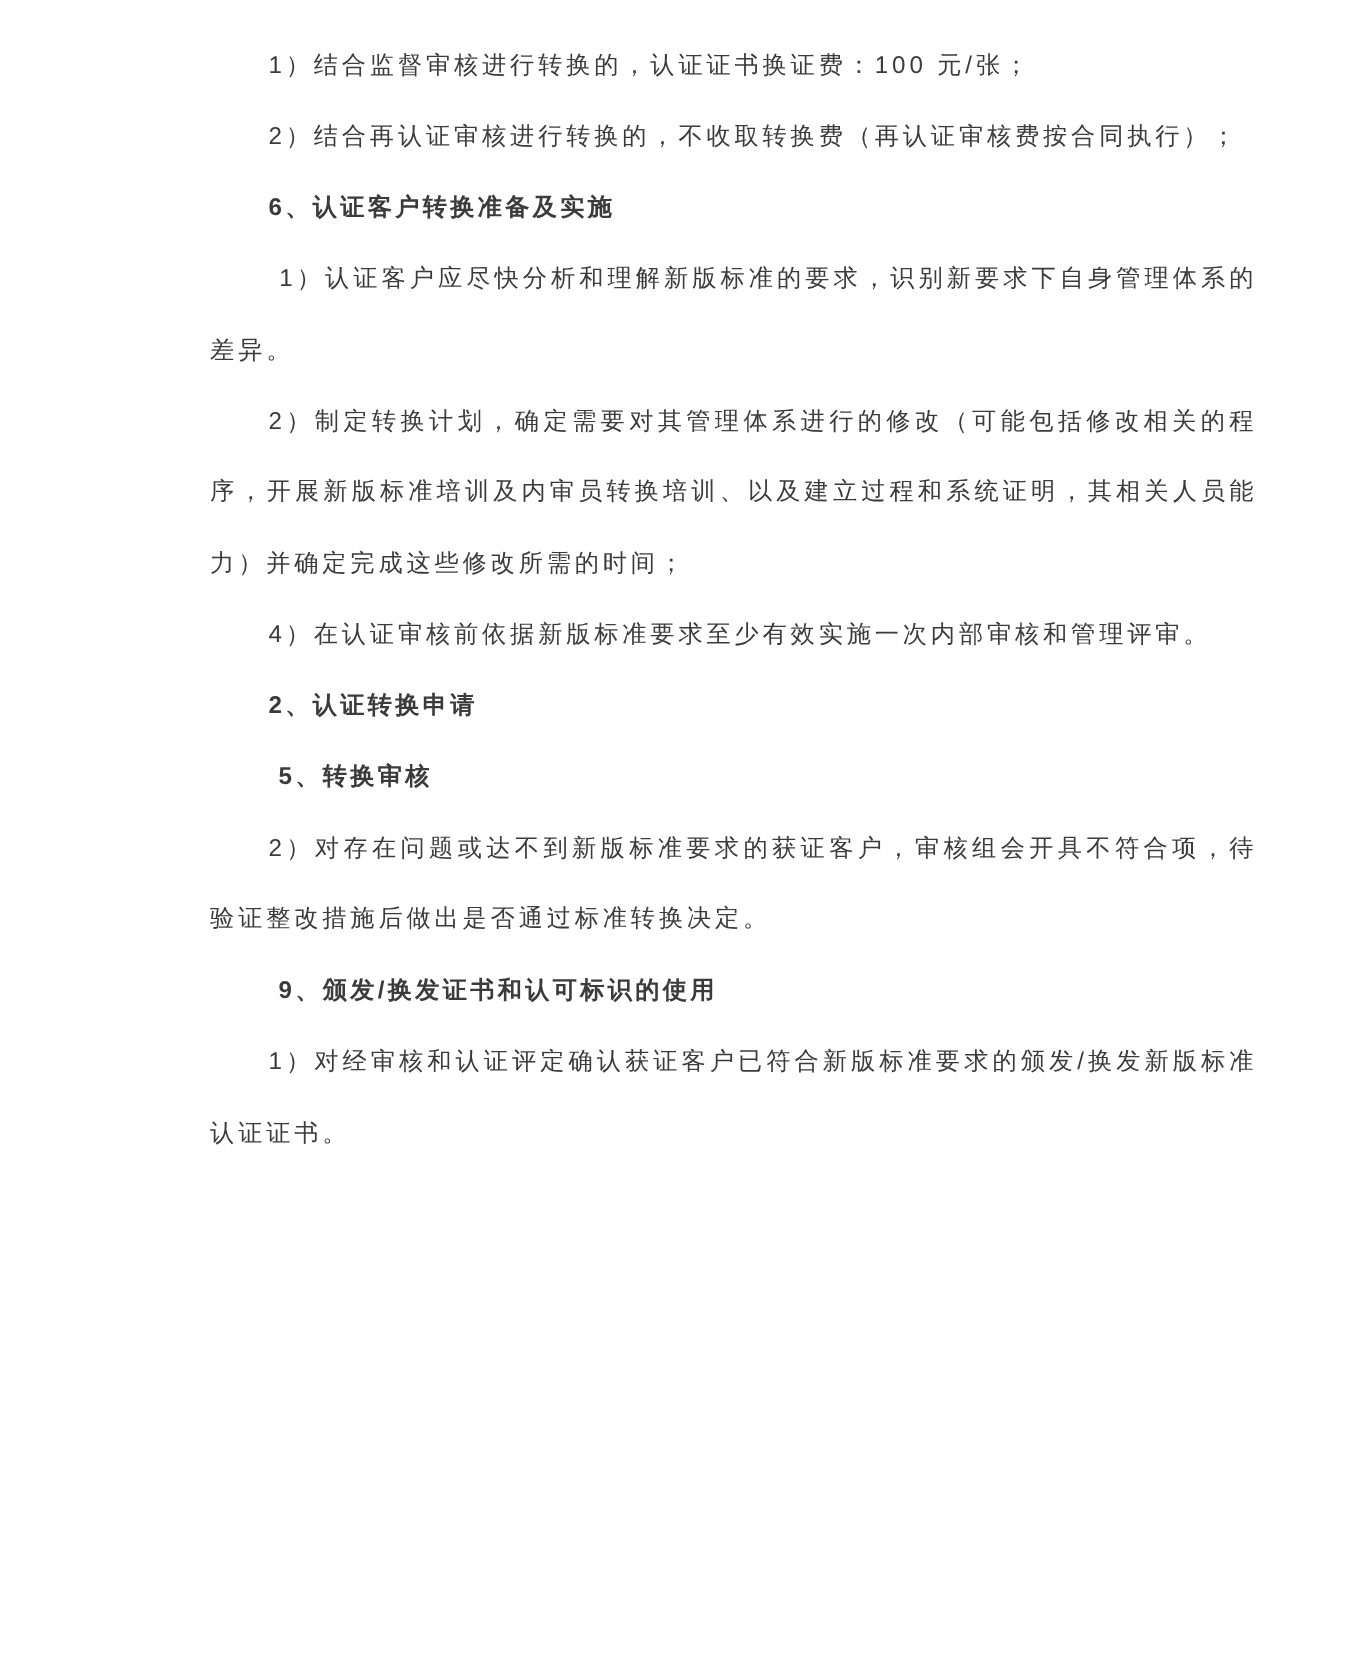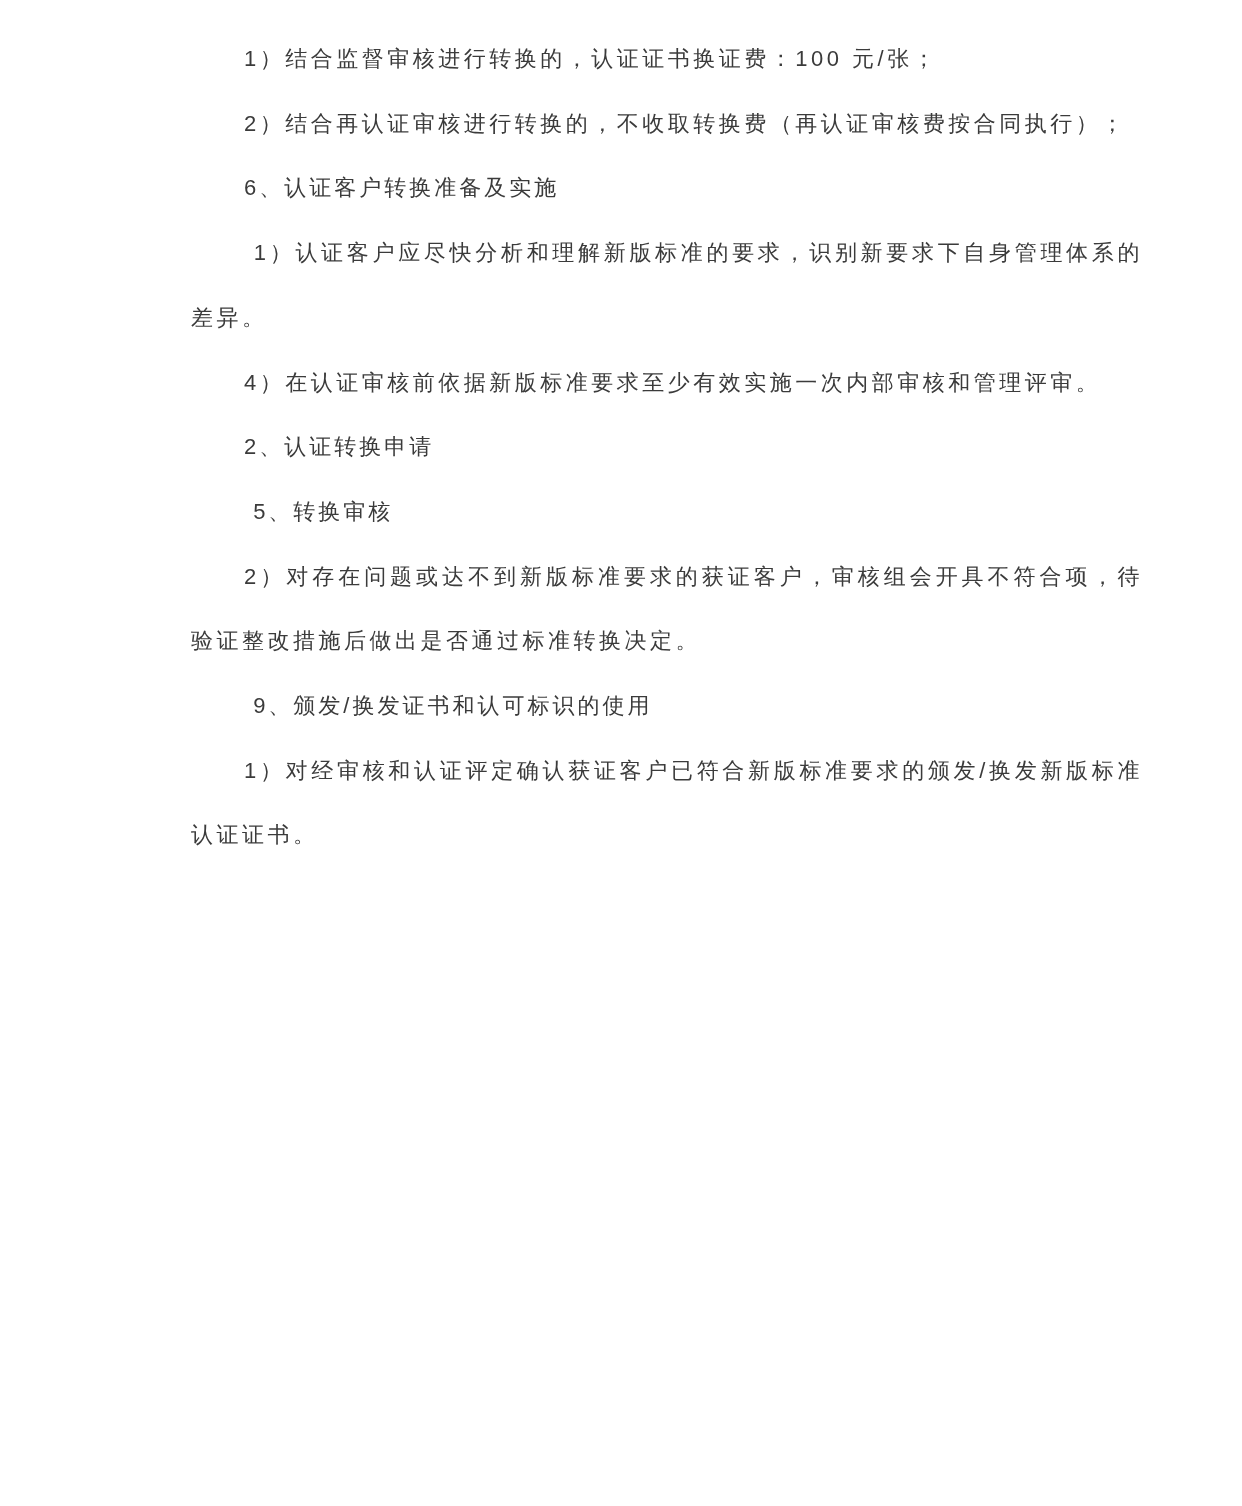--- a/index.html
+++ b/index.html
@@ -26,37 +26,38 @@
     font-size: 22px;
     line-height: 64.7px;
     color: #3b3b3b;
     letter-spacing: 3.5px;
     text-align: justify;
     text-indent: 53px;
     white-space: pre-wrap;
     font-weight: 400;
   }
   .para.heading {
-    font-weight: 400;
+    font-weight: 700;
     letter-spacing: 3px;
     text-align: left;
   }
   .bold {
     font-weight: 700;
   }
 </style>
 </head>
 <body>
 
 <div class="page">
   <div class="doc">
       <p class="para"><span>1）结合监督审核进行转换的，认证证书换证费：100 元/张；</span></p>
       <p class="para"><span>2）结合再认证审核进行转换的，不收取转换费（再认证审核费按合同执行）；</span></p>
       <p class="para heading"><span>6、认证客户转换准备及实施</span></p>
       <p class="para"><span> 1）认证客户应尽快分析和理解新版标准的要求，识别新要求下自身管理体系的差异。</span></p>
+      <p class="para"><span>2）制定转换计划，确定需要对其管理体系进行的修改（可能包括修改相关的程序，开展新版标准培训及内审员转换培训、以及建立过程和系统证明，其相关人员能力）并确定完成这些修改所需的时间；</span></p>
       <p class="para"><span>4）在认证审核前依据新版标准要求至少有效实施一次内部审核和管理评审。</span></p>
       <p class="para heading"><span>2、认证转换申请</span></p>
       <p class="para heading"><span> 5、转换审核</span></p>
       <p class="para"><span>2）对存在问题或达不到新版标准要求的获证客户，审核组会开具不符合项，待验证整改措施后做出是否通过标准转换决定。</span></p>
       <p class="para heading"><span> 9、颁发/换发证书和认可标识的使用</span></p>
       <p class="para"><span>1）对经审核和认证评定确认获证客户已符合新版标准要求的颁发/换发新版标准认证证书。</span></p>
     </div>
 </div>
 
 </body></html>

